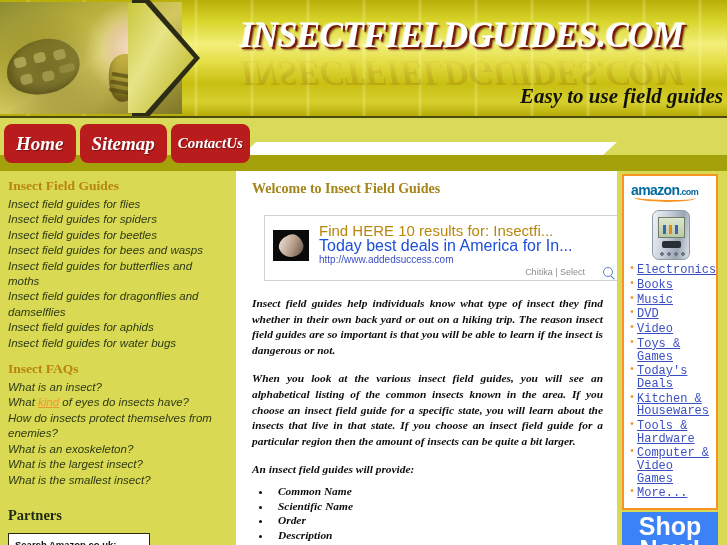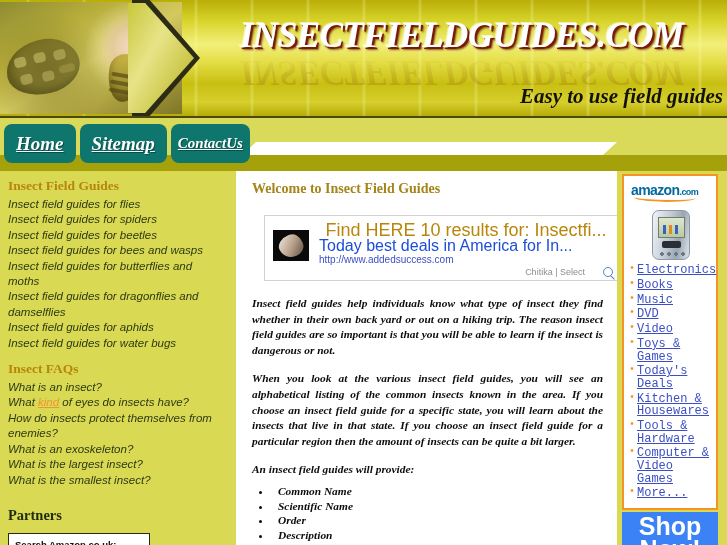--- a/index.html
+++ b/index.html
@@ -142,31 +142,30 @@
   .white-trap {
     position: absolute; left: 240px; top: 24px;
     width: 377px; height: 15px;
     background: #ffffff;
     clip-path: polygon(16px 0, 377px 0, 361px 100%, 0 100%);
   }
   .navbtns { position: absolute; left: 4px; top: 6px; display: flex; gap: 4px; }
   .navbtn {
     height: 39px;
     padding: 0 12px;
-    background: #0f766e;
+    background: #b91c1c;
     border-radius: 8px;
     display: flex; align-items: center; justify-content: center;
     color: #ffffff;
     font-family: "Liberation Serif", serif;
     font-weight: bold; font-style: italic;
     font-size: 19px;
     white-space: nowrap;
     cursor: pointer;
     text-shadow: 1px 1px 1px rgba(0,0,0,.35);
-    text-decoration: underline;
   }
   .navbtn.small { font-size: 15px; padding: 0 7px; text-align: right; }
 
   
   .cols {
     position: absolute; left: 0; top: 171px;
     width: 727px; height: 374px;
   }
   .left-col {
     position: absolute; left: 0; top: 0;
@@ -243,23 +242,22 @@
   .ad-thumb:after {
     content: ""; position: absolute; left: 6px; top: 5px;
     width: 24px; height: 22px;
     background: linear-gradient(135deg, #e8dcd0 10%, #b59d88 55%, #5c4d3e 100%);
     border-radius: 58% 40% 46% 54% / 46% 54% 42% 58%;
     transform: rotate(-22deg);
   }
   .ad-text { margin-left: 46px; }
   .ad-title {
     font-family: "Liberation Sans", sans-serif;
-    font-size: 18px; color: #b8860b; line-height: 15px;
+    font-size: 15px; color: #b8860b; line-height: 15px;
     cursor: pointer;
-    text-align: center;
   }
   .ad-desc {
     font-family: Liberation Sans, sans-serif;
     font-size: 16px; color: #1d4ed8; line-height: 15px;
   }
   .ad-url {
     font-family: "Liberation Sans", sans-serif;
     font-size: 10px; color: #3b4fc4; line-height: 14px;
     cursor: pointer;
   }

